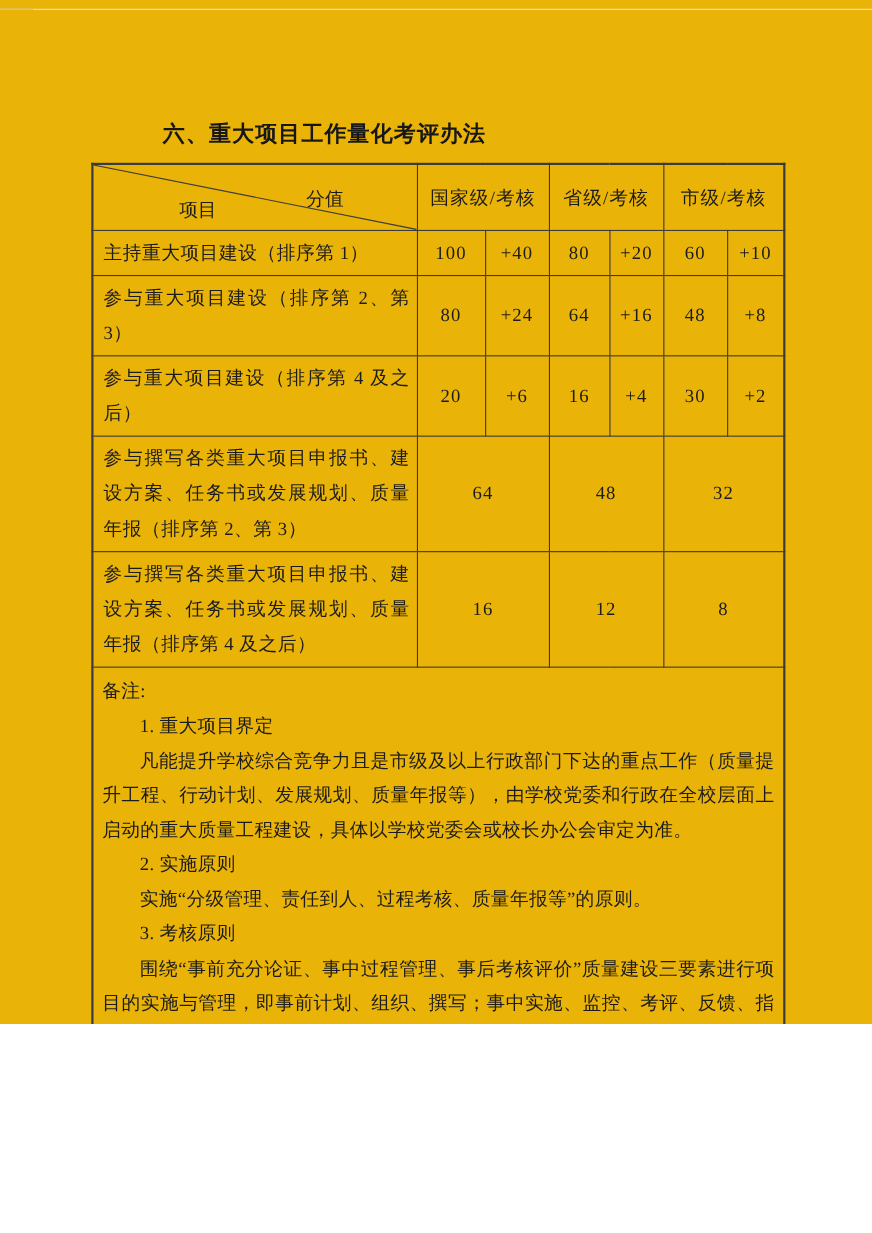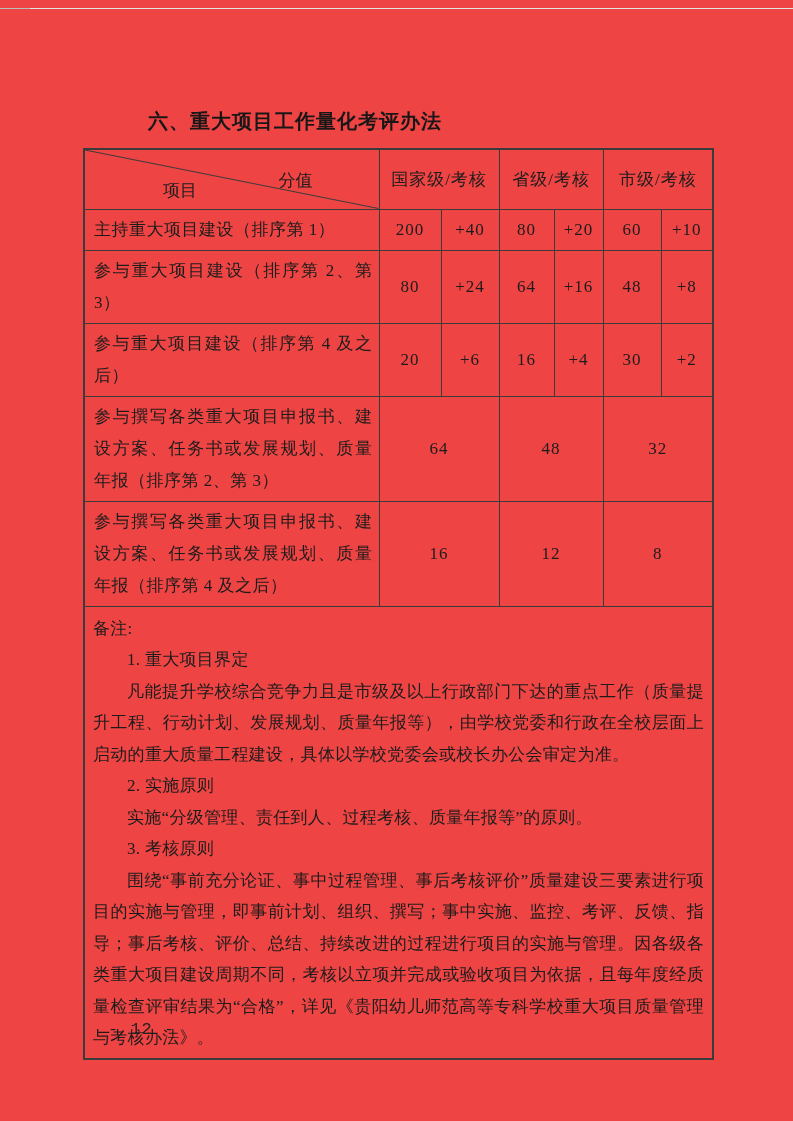--- a/index.html
+++ b/index.html
@@ -2,22 +2,22 @@
 <html><head>
 <meta charset="utf-8">
 <style>
   * { margin: 0; padding: 0; box-sizing: border-box; }
   html, body { background: #ffffff; }
   body { font-family: "Liberation Serif", serif; color: #1c1c1c; }
 
   .page {
     position: relative;
     width: 793px;
-    height: 1121px;
-    background: #ef4444;
+    height: 931px;
+    background: #eab308;
     overflow: hidden;
   }
 
   .scan-line-top {
     position: absolute;
     top: 8px; left: 0;
     width: 100%; height: 1px;
     background: #e3e3e0;
   }
   .scan-line-top::before {
@@ -150,21 +150,21 @@
           <span class="diag-top">分值</span>
           <span class="diag-bottom">项目</span>
         </th>
         <th class="colhead" colspan="2">国家级/考核</th>
         <th class="colhead" colspan="2">省级/考核</th>
         <th class="colhead" colspan="2">市级/考核</th>
       </tr>
 
       <tr class="r-short">
         <td class="rlabel">主持重大项目建设（排序第 1）</td>
-        <td class="num">200</td>
+        <td class="num">100</td>
         <td class="num">+40</td>
         <td class="num">80</td>
         <td class="num">+20</td>
         <td class="num">60</td>
         <td class="num">+10</td>
       </tr>
 
       <tr class="r-short">
         <td class="rlabel">参与重大项目建设（排序第 2、第 3）</td>
         <td class="num">80</td>

